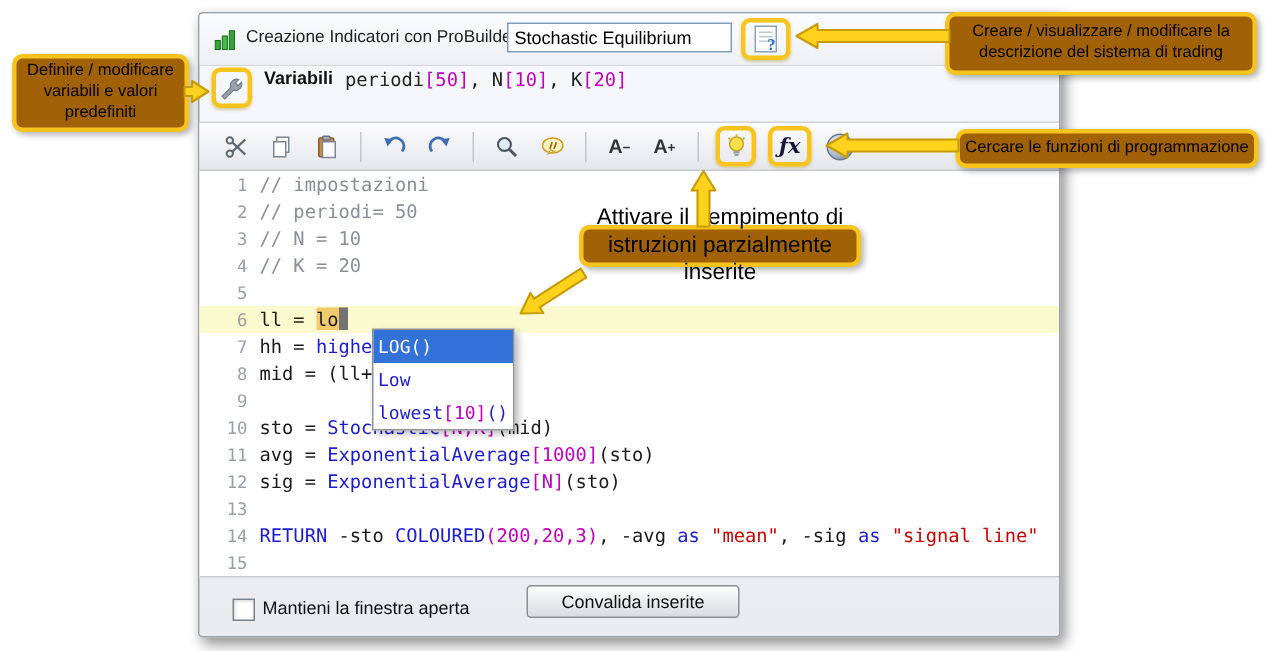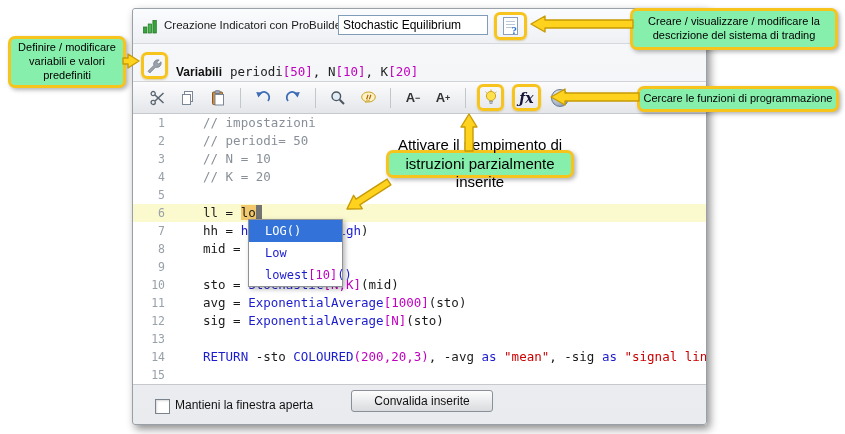--- a/index.html
+++ b/index.html
@@ -18,21 +18,21 @@
   .hl-ring{border:3px solid #f6c41c;border-radius:6px;box-sizing:border-box;display:flex;align-items:center;
     justify-content:center;box-shadow:0 1px 2px rgba(170,130,0,.35);background:transparent;}
   .ring-desc{position:absolute;left:361px;top:3px;width:33px;height:28px;}
   .icon-btn{width:22px;height:22px;display:flex;align-items:center;justify-content:center;
     background:transparent;border:none;padding:0;cursor:pointer;}
   .page-icon{position:relative;width:15px;height:18px;background:#fff;border:1px solid #8aa0b8;box-sizing:border-box;}
   .page-icon .q{position:absolute;right:0px;bottom:-2px;color:#2b6fd4;font-size:11px;font-weight:bold;font-family:"Liberation Serif",serif;}
   .page-icon .ln{position:absolute;left:2px;height:1px;background:#b9c6d4;width:9px;}
 
   
-  .w-vars{position:absolute;left:0;top:36px;right:0;height:34px;display:flex;align-items:flex-end;gap:8px;padding-left:8px;}
+  .w-vars{position:absolute;left:0;top:36px;right:0;height:34px;display:flex;align-items:flex-start;gap:8px;padding-left:8px;}
   .ring-wrench{width:27px;height:27px;flex:0 0 auto;}
   .vars-label{font-size:12px;font-weight:bold;color:#111;}
   .vars-code{font-family:"DejaVu Sans Mono",monospace;font-size:12.5px;color:#222;}
 
   
   .w-toolbar{position:absolute;left:0;top:72px;right:0;height:31px;display:flex;align-items:center;gap:8px;
     padding-left:14px;background:linear-gradient(#fcfcfd,#e4e6ea);border-top:1px solid #d0d3d8;border-bottom:1px solid #c5c8cd;}
   .tsep{width:1px;height:20px;background:#c3c6cb;margin:0 3px;flex:0 0 auto;}
   .ring-bulb{width:27px;height:27px;flex:0 0 auto;}
   .ring-fx{width:29px;height:27px;flex:0 0 auto;}
@@ -43,41 +43,41 @@
     background:radial-gradient(circle at 35% 30%, #eaf0f6, #9fb0c4 65%, #5f7694);}
 
   
   .w-code{position:absolute;left:0;top:104px;width:573px;height:270px;background:#fff;overflow:hidden;
     border-top:1px solid #c5c8cd;border-bottom:1px solid #c5c8cd;
     font-family:"DejaVu Sans Mono",monospace;font-size:12.5px;}
   .code-line{display:flex;height:18px;line-height:18px;white-space:pre;}
   .code-line.cur{background:#fbf9ce;}
   .gutter{flex:0 0 40px;width:40px;text-align:right;padding-right:8px;box-sizing:border-box;
     color:#98a0a8;font-size:11.5px;}
-  .code-text{flex:1;margin-left:30px;}
+  .code-text{flex:1;}
   .pl{color:#1a1a1a;} .cm{color:#888f98;} .kw{color:#1c1ccf;} .num{color:#c000c0;} .str{color:#cc0000;}
   .hl{background:#f2c96d;border-right:6px solid #737373;}
   .vname{color:#222;}
 
   
   .popup{position:absolute;left:115px;top:210px;width:93px;background:#fff;border:1px solid #8f9398;
     box-shadow:2px 2px 5px rgba(0,0,0,.3);z-index:5;font-family:"DejaVu Sans Mono",monospace;font-size:12px;}
-  .pop-item{height:22px;line-height:22px;padding-left:16px;color:#1c1ccf;white-space:pre;}
+  .pop-item{height:22px;line-height:22px;padding-left:3px;color:#1c1ccf;white-space:pre;}
   .pop-item.selected{background:#3272d9;color:#fff;}
 
   
   .w-footer{position:absolute;left:0;top:374px;right:0;bottom:0;}
   .checkbox{position:absolute;left:22px;top:16px;width:13px;height:13px;background:#fff;border:1px solid #7a828c;
     box-shadow:inset 1px 1px 2px rgba(0,0,0,.15);}
   .cb-label{position:absolute;left:42px;top:15px;font-size:12px;color:#111;}
   .validate-btn{position:absolute;left:218px;top:7px;width:142px;height:22px;border:1px solid #8a9098;border-radius:3px;
     background:linear-gradient(#fdfdfd,#d9dbde);font-size:12px;color:#111;font-family:"Liberation Sans",sans-serif;cursor:pointer;}
 
   
-  .callout{position:absolute;background:#86efac;border:3px solid #f6c41c;border-radius:7px;z-index:60;
+  .callout{position:absolute;background:#a16207;border:3px solid #f6c41c;border-radius:7px;z-index:60;
     box-shadow:2px 2px 4px rgba(0,0,0,.3);display:flex;align-items:center;justify-content:center;
     text-align:center;font-size:11px;color:#000;line-height:1.25;padding:2px 5px;box-sizing:border-box;}
   .co-desc{left:630px;top:8px;width:208px;height:42px;}
   .co-vars{left:8px;top:36px;width:118px;height:52px;}
   .co-func{left:637px;top:86px;width:202px;height:26px;white-space:nowrap;font-size:11px;}
   .co-auto{left:386px;top:150px;width:188px;height:28px;font-size:15px;}
 
   .arrows{position:absolute;left:0;top:0;z-index:70;pointer-events:none;}
 </style>
 </head>

